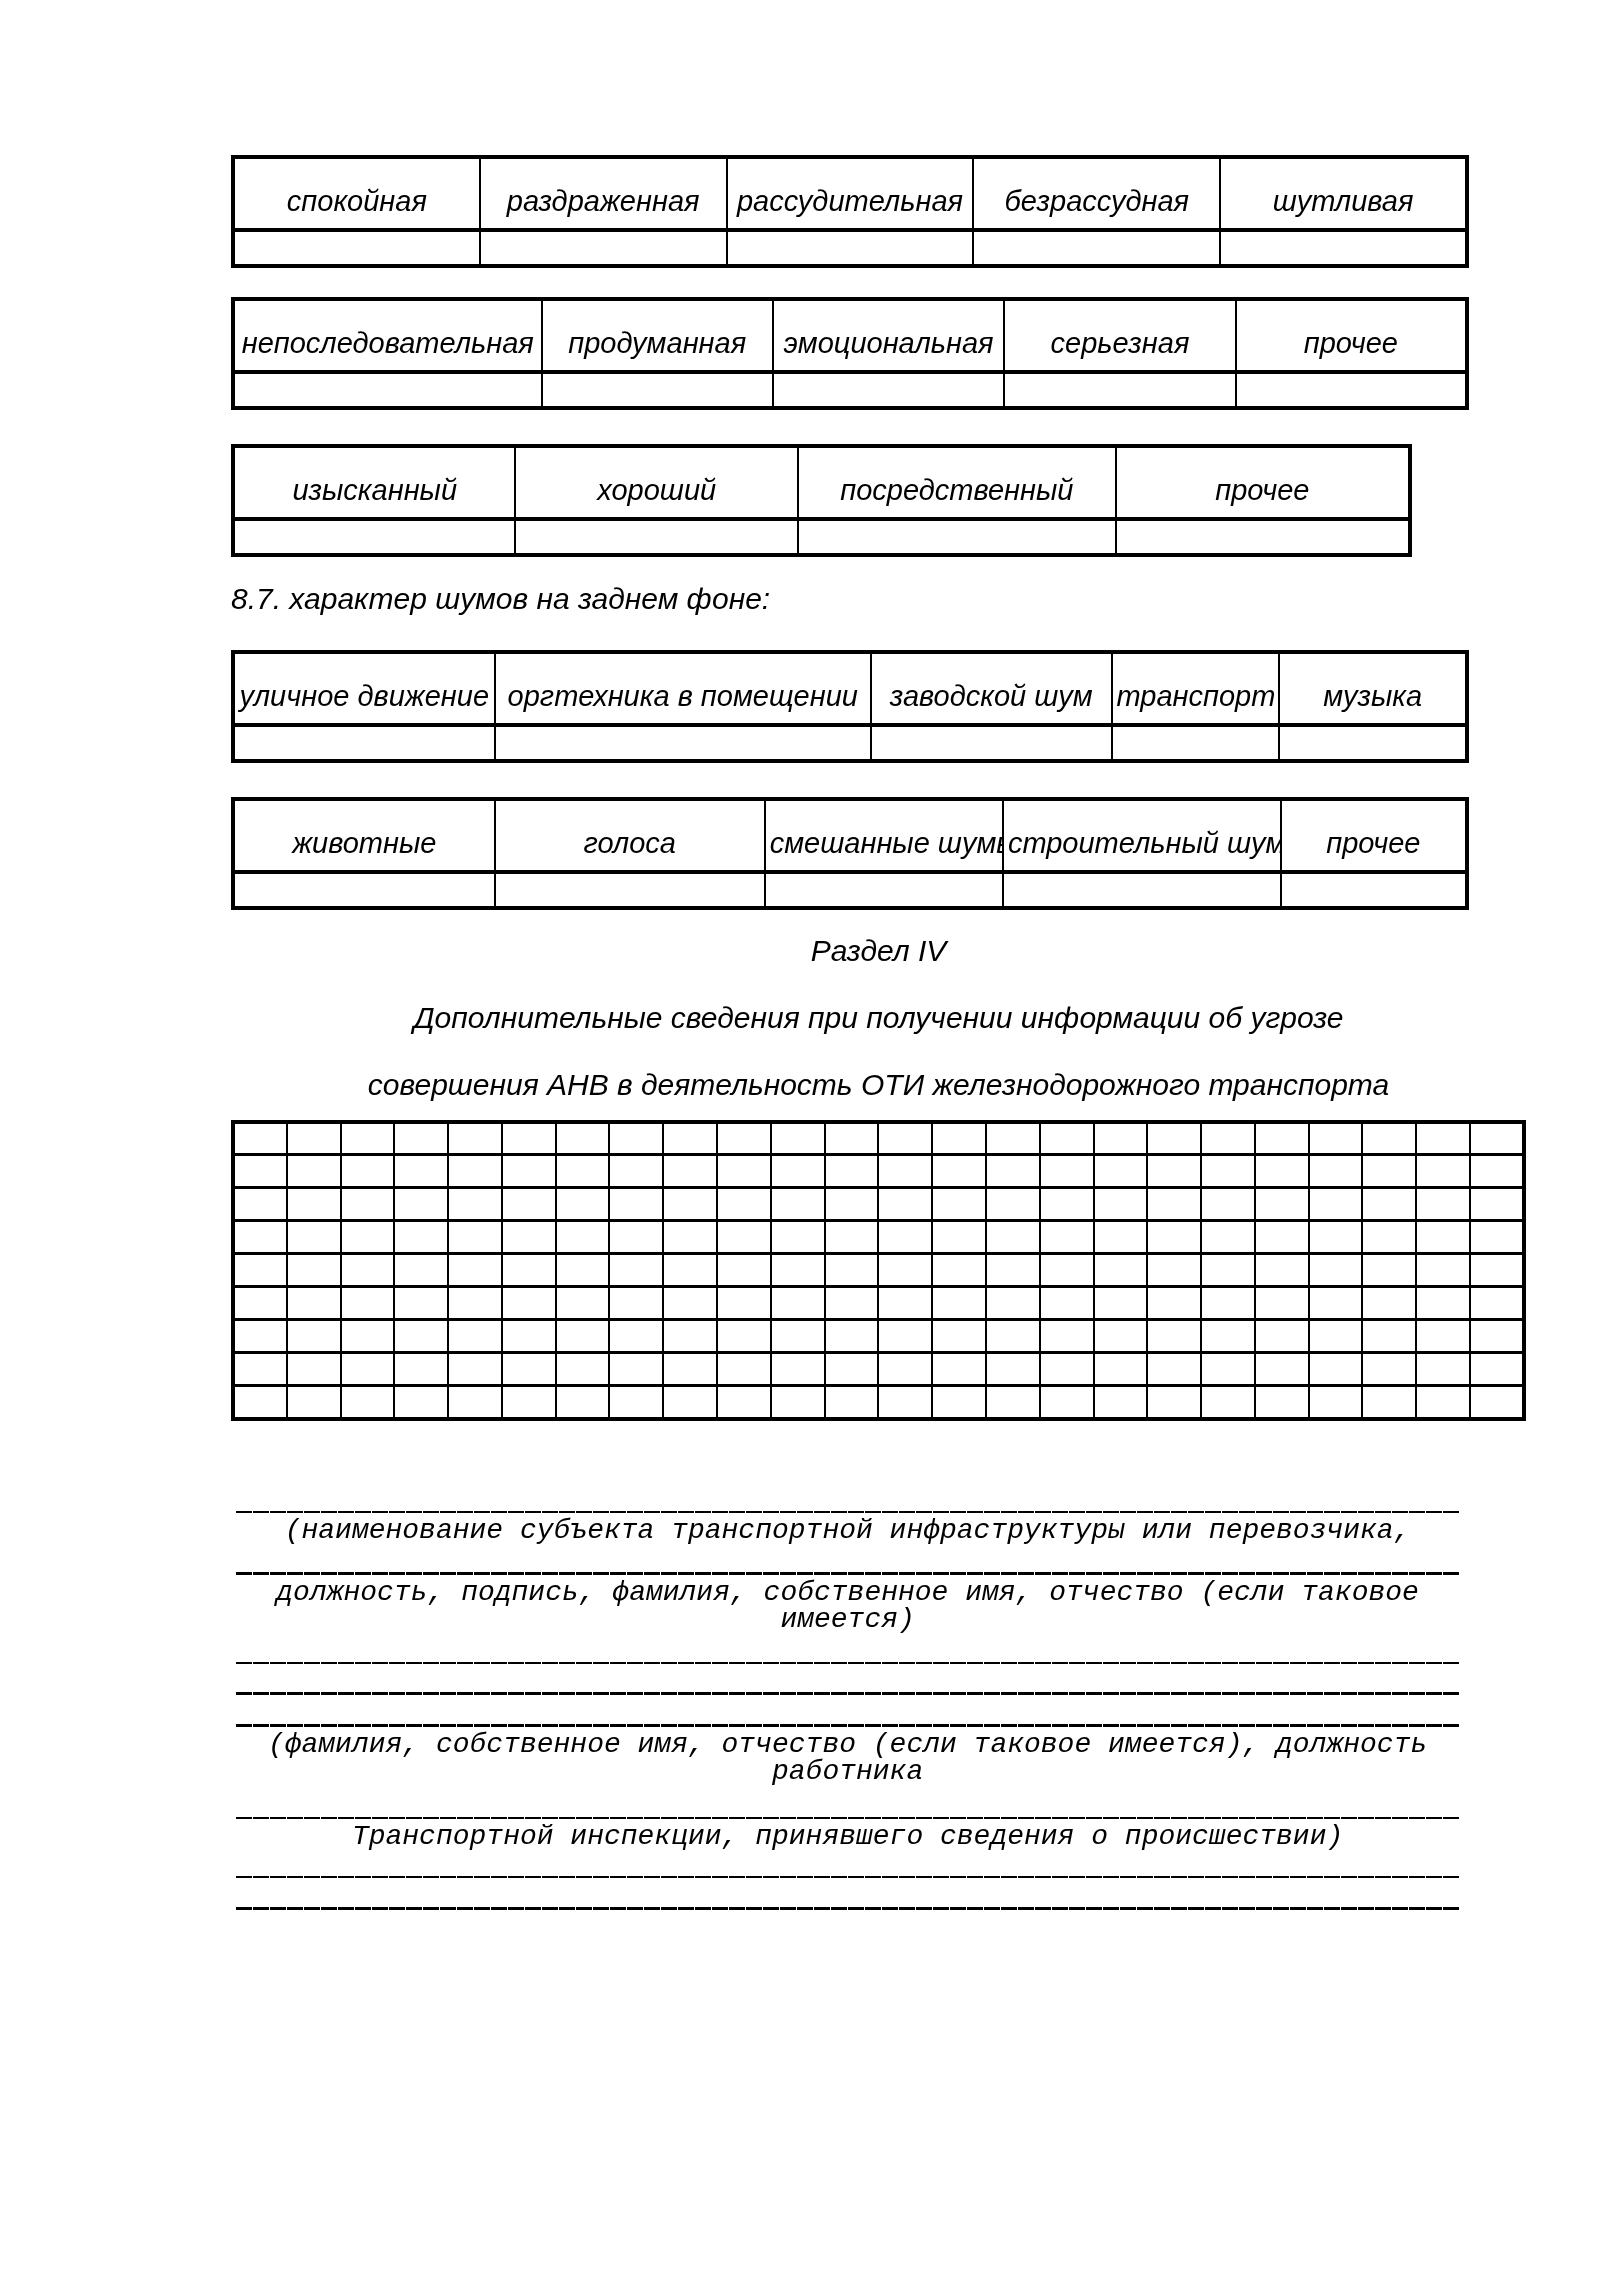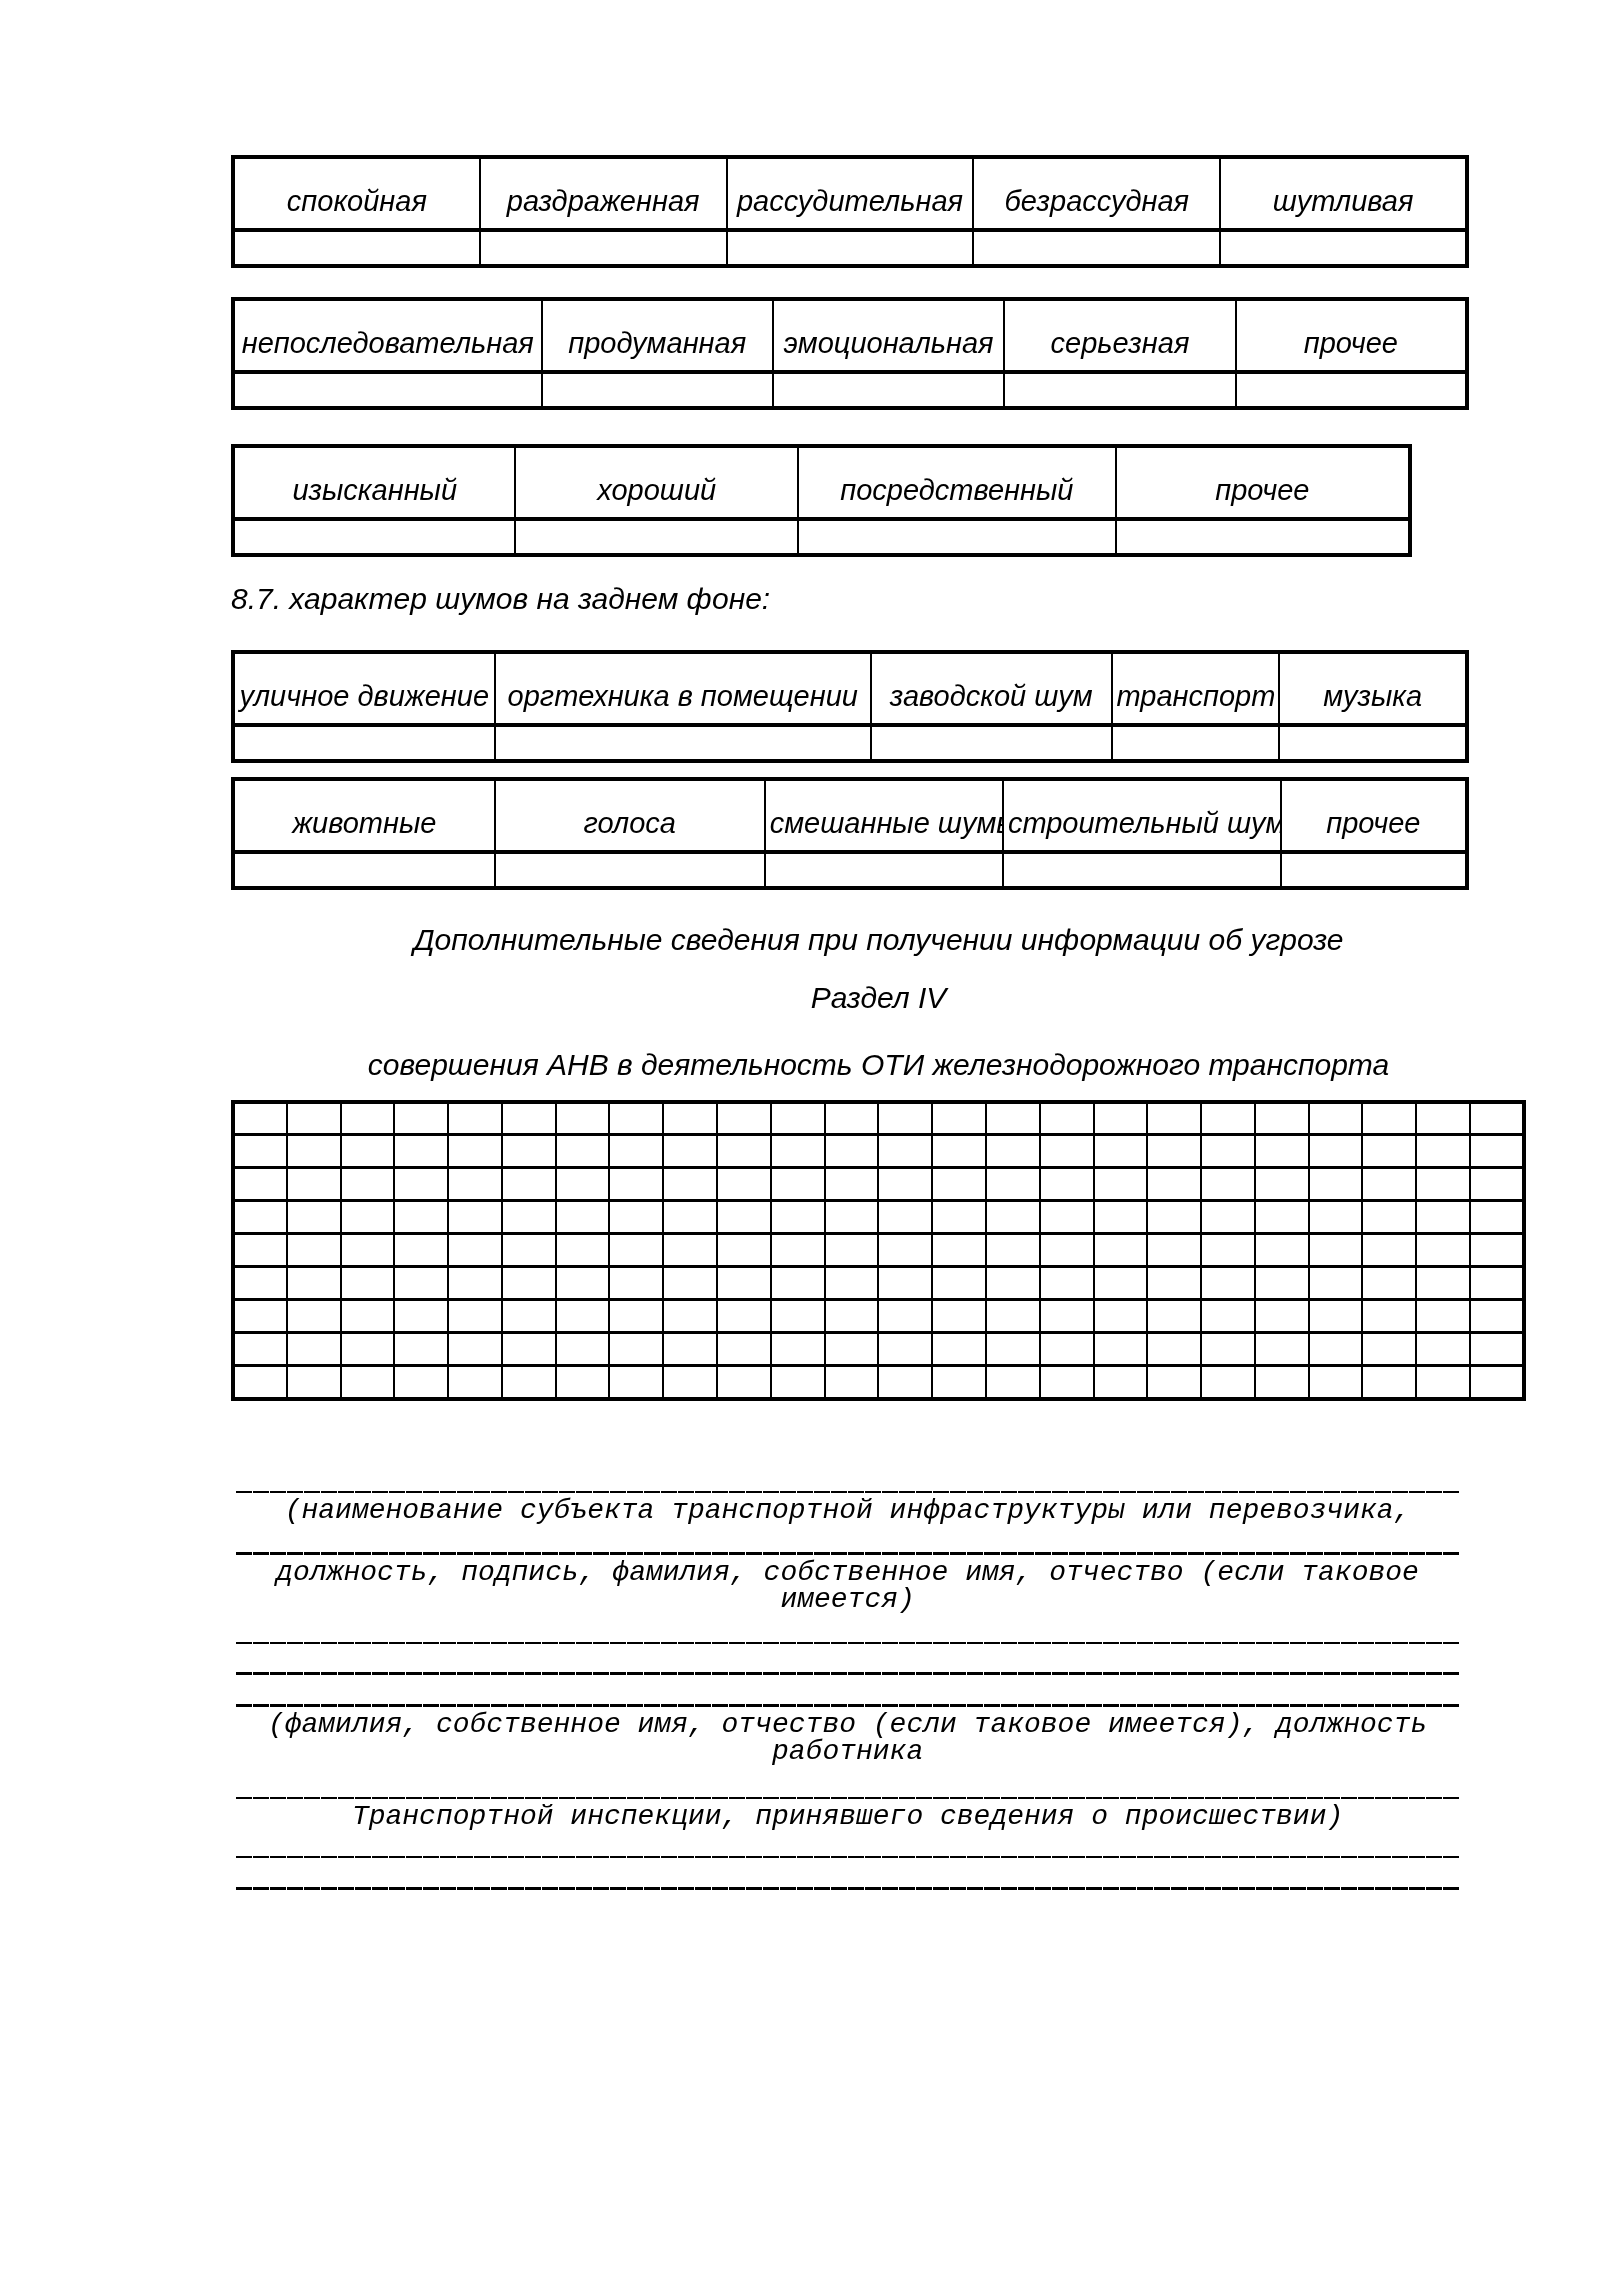--- a/index.html
+++ b/index.html
@@ -41,21 +41,21 @@
     padding:0 3.9px 10.5px 3.9px;
     box-sizing:border-box;
     border-bottom:4.6px solid #000;
   }
   table.opt tr.blank td{
     height:36px;
     box-sizing:border-box;
   }
   .mt44{margin-top:29px;}
   .mt52{margin-top:34px;}
-  .mt42{margin-top:14px;}
+  .mt42{margin-top:34px;}
   
   .heading{
     font-size:30px;
     line-height:34px;
     margin-top:23.6px;
     text-align:left;
   }
   .heading.h87{margin-top:25px;}
   .centerline{
     width:1295px;
@@ -234,22 +234,22 @@
       <tr class="blank">
         <td></td>
         <td></td>
         <td></td>
         <td></td>
         <td></td>
       </tr>
     </tbody>
       </table>
 
+    <div class="centerline title">Раздел IV</div>
     <div class="centerline sub1">Дополнительные сведения при получении информации об угрозе</div>
-    <div class="centerline title">Раздел IV</div>
     <div class="centerline sub2">совершения АНВ в деятельность ОТИ железнодорожного транспорта</div>
 
     <table class="grid">
       <tbody>
           <tr>
             <td></td>
             <td></td>
             <td></td>
             <td></td>
             <td></td>

